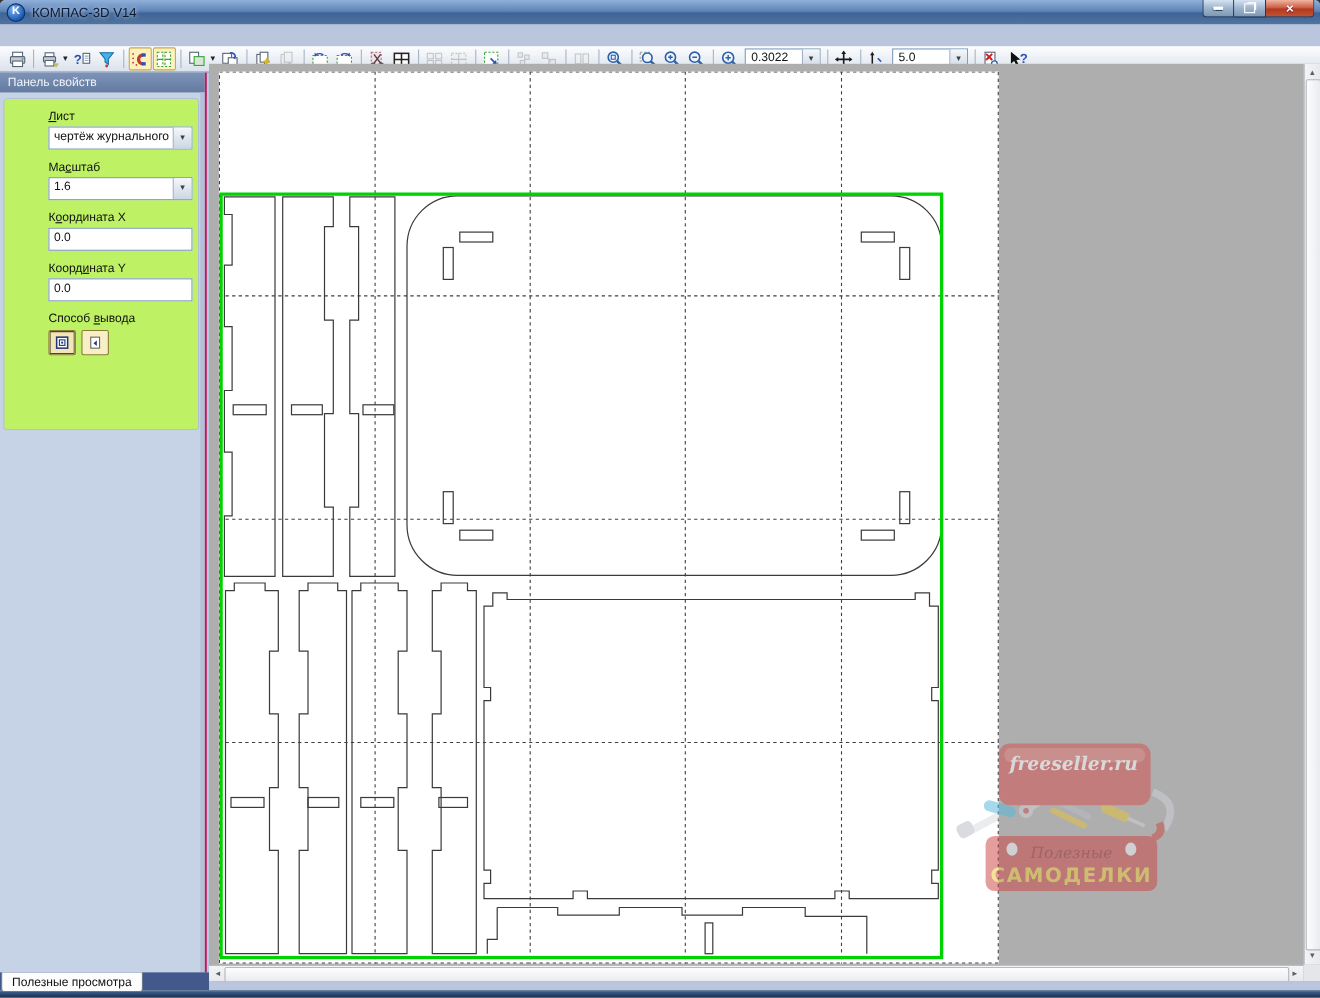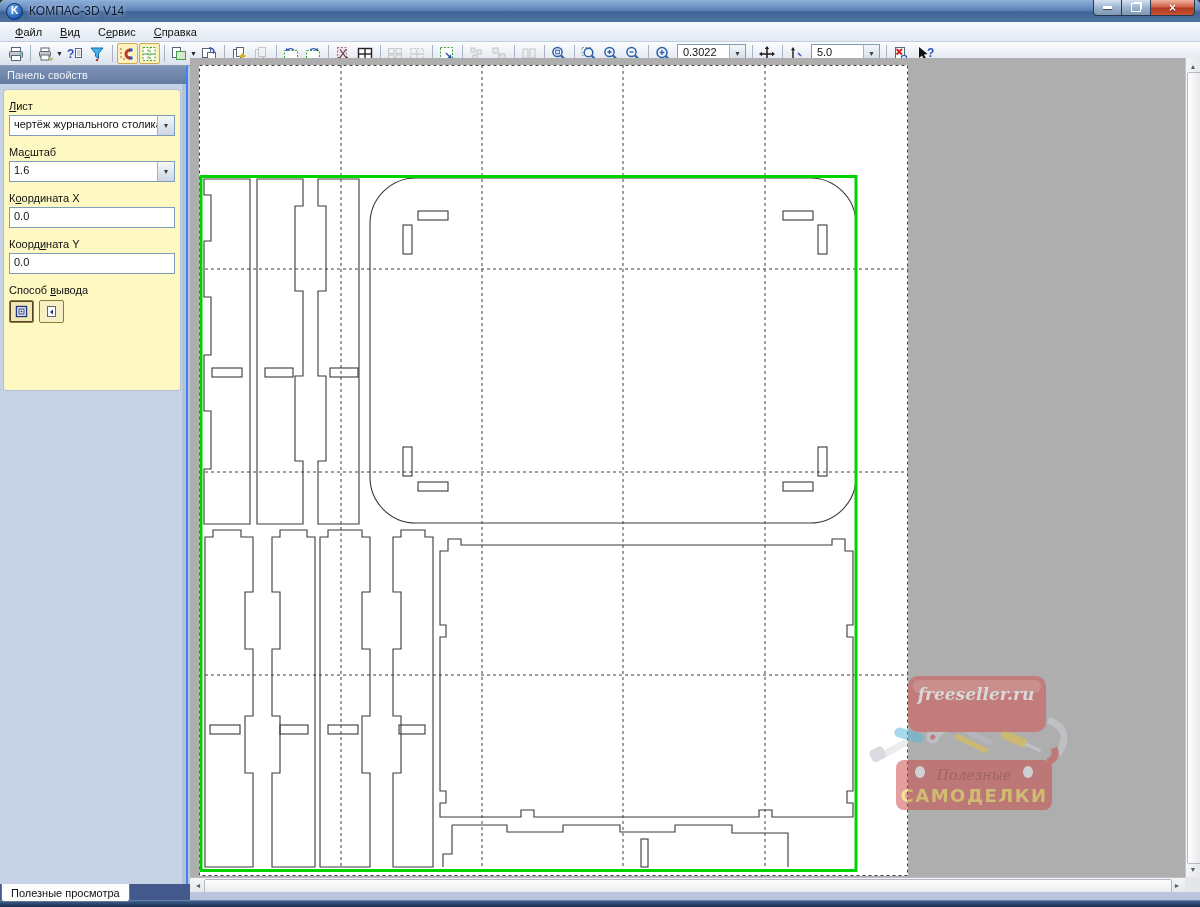--- a/index.html
+++ b/index.html
@@ -42,25 +42,25 @@
   .ti.disabled{opacity:.42;filter:grayscale(1);}
   .ti.wide{width:27px;}
   .tcaret{font-size:7px;color:#223;margin:0 1px 0 -1px;flex:none;}
   .combo{display:flex;height:18px;border:1px solid #7f9db9;background:#fff;
     align-items:stretch;font-size:11px;flex:none;margin:0 2px;}
   .combo .cval{padding:1px 4px 0 5px;min-width:42px;color:#111;}
   .combo .cbtn{width:15px;background:linear-gradient(#f5f7fa,#ccd6e3);border-left:1px solid #9fb2c8;
     display:flex;align-items:center;justify-content:center;font-size:7px;color:#344;}
   
   .props{position:absolute;left:0;top:66px;width:188px;height:818px;background:#c6d2e6;
-    border-right:2px solid #3b82f6;box-sizing:border-box;}
+    border-right:2px solid #be185d;box-sizing:border-box;}
   .props-header{height:18px;background:linear-gradient(#7d93b7,#647ba0);color:#eef3fb;
     font-size:11px;display:flex;align-items:center;padding-left:7px;}
   .props-group{position:absolute;left:3px;right:5px;top:23px;height:300px;
-    background:#fef9c3;border:1px solid #b2c0d6;border-radius:4px 4px 3px 3px;}
+    background:#bef264;border:1px solid #b2c0d6;border-radius:4px 4px 3px 3px;padding-left:35px;}
   .pright-strip{position:absolute;right:0;top:18px;bottom:0;width:4px;background:#b4c1d6;}
   .plabel{font-size:11px;color:#101010;margin:10px 0 3px 5px;display:block;}
   .pcombo,.pinput{margin:0 5px;display:flex;height:19px;border:1px solid #7f9db9;background:#fff;
     font-size:11px;align-items:stretch;}
   .pcombo .cval,.pinput .cval{flex:1;padding:2px 3px 0 4px;white-space:nowrap;overflow:hidden;color:#111;}
   .pcombo .cbtn{width:16px;background:linear-gradient(#f5f7fa,#ccd6e3);border-left:1px solid #9fb2c8;
     display:flex;align-items:center;justify-content:center;font-size:7px;color:#344;}
   .outbtns{display:flex;margin:4px 0 0 5px;gap:5px;}
   .outbtn{width:23px;height:21px;border:1px solid #8a7c3a;background:#f8efc5;border-radius:2px;
     display:flex;align-items:center;justify-content:center;}
@@ -102,26 +102,20 @@
         </div>
       <div class="wb wb-restore">
           <span class="glyph-restore"></span>
         </div>
       <div class="wb wb-close">
           <span class="glyph-close">×</span>
         </div>
     </div>
   </div>
 
-  <div class="menubar">
-    <span class="menu-item"><u>Ф</u>айл</span>
-    <span class="menu-item"><u>В</u>ид</span>
-    <span class="menu-item">С<u>е</u>рвис</span>
-    <span class="menu-item"><u>С</u>правка</span>
-  </div>
 
   <div class="toolbar">
     <span class="ti">
         <svg width="18" height="18" viewBox="0 0 18 18">
           <rect x="4.5" y="2.5" width="9" height="5" fill="#fff" stroke="#5a6577"></rect>
           <rect x="2.5" y="6.5" width="13" height="6" rx="1" fill="#c3cad4" stroke="#5a6577"></rect>
           <rect x="4.5" y="10.5" width="9" height="5" fill="#fff" stroke="#5a6577"></rect>
           <circle cx="13.5" cy="8.5" r=".9" fill="#4a7"></circle>
         </svg>
       </span>

